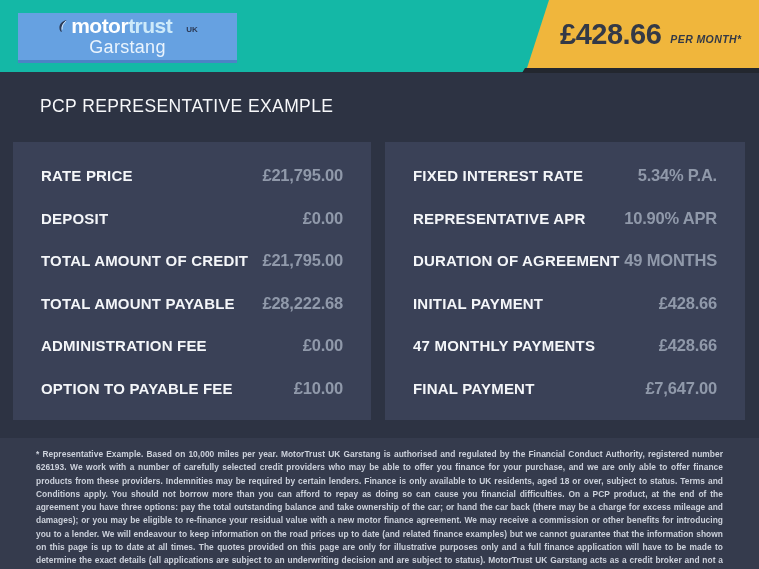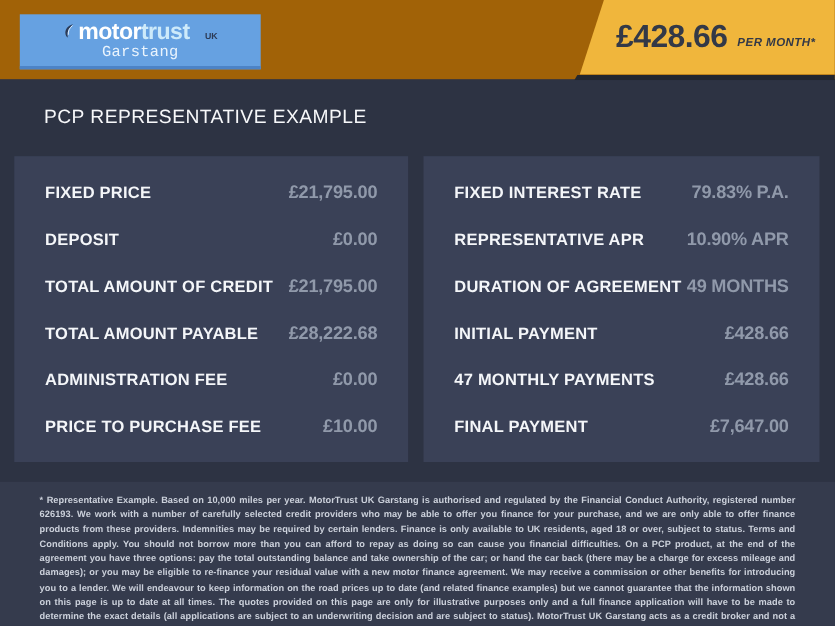--- a/index.html
+++ b/index.html
@@ -3,33 +3,33 @@
 <meta charset="utf-8">
 <style>
   html,body{margin:0;padding:0;background:#1e222d;}
   *{box-sizing:border-box;}
   .canvas{
     position:relative;width:759px;height:569px;overflow:hidden;
     background:#2d3343;
     font-family:"Liberation Sans", sans-serif;
   }
   
-  .topbar{position:absolute;top:0;left:0;width:759px;height:72px;background:#a16207;}
+  .topbar{position:absolute;top:0;left:0;width:759px;height:72px;background:#14b8a6;}
   .logo-box{
     position:absolute;top:13px;left:18px;width:219px;height:50px;
     background:#66a1e1;border-bottom:3px solid #4c83c6;
     display:flex;flex-direction:column;align-items:center;justify-content:center;
     cursor:pointer;
   }
   .logo-line1{display:flex;align-items:flex-end;line-height:1;}
   .leaf{display:inline-block;margin-right:2px;transform:translateY(1px);}
   .brand-motor{font-size:21px;font-weight:600;color:#ffffff;letter-spacing:-0.5px;}
   .brand-trust{font-size:21px;font-weight:600;color:#cdeafa;letter-spacing:-0.5px;}
   .brand-uk{font-size:8px;font-weight:700;color:#2c3a55;margin-left:14px;transform:translateY(-2px);}
-  .logo-line2{font-size:14px;color:#eaf4fd;margin-top:1px;letter-spacing:0.3px;font-family:Liberation Mono, monospace;}
+  .logo-line2{font-size:18px;color:#eaf4fd;margin-top:1px;letter-spacing:0.3px;}
   
   .price-banner{
     position:absolute;top:0;right:0;width:232px;height:68px;
     background:#f0b63c;
     -webkit-clip-path:polygon(22px 0,100% 0,100% 100%,0 100%);
     clip-path:polygon(22px 0,100% 0,100% 100%,0 100%);
     display:flex;align-items:center;justify-content:flex-start;
     padding-left:33px;
   }
   .price-amount{font-size:29px;font-weight:700;color:#333947;letter-spacing:-0.5px;}
@@ -90,49 +90,49 @@
       <span class="price-amount">£428.66</span>
       <span class="price-suffix">PER MONTH*</span>
     </div>
     <div class="banner-shadow"></div>
   </header>
 
   <div class="title">PCP REPRESENTATIVE EXAMPLE</div>
 
   <section class="panel panel-left">
     <div class="row">
-      <span class="row-label">FIXED PRICE</span>
+      <span class="row-label">RATE PRICE</span>
       <span class="row-value">£21,795.00</span>
     </div>
     <div class="row">
       <span class="row-label">DEPOSIT</span>
       <span class="row-value">£0.00</span>
     </div>
     <div class="row">
       <span class="row-label">TOTAL AMOUNT OF CREDIT</span>
       <span class="row-value">£21,795.00</span>
     </div>
     <div class="row">
       <span class="row-label">TOTAL AMOUNT PAYABLE</span>
       <span class="row-value">£28,222.68</span>
     </div>
     <div class="row">
       <span class="row-label">ADMINISTRATION FEE</span>
       <span class="row-value">£0.00</span>
     </div>
     <div class="row">
-      <span class="row-label">PRICE TO PURCHASE FEE</span>
+      <span class="row-label">OPTION TO PAYABLE FEE</span>
       <span class="row-value">£10.00</span>
     </div>
   </section>
 
   <section class="panel panel-right">
     <div class="row">
       <span class="row-label">FIXED INTEREST RATE</span>
-      <span class="row-value">79.83% P.A.</span>
+      <span class="row-value">5.34% P.A.</span>
     </div>
     <div class="row">
       <span class="row-label">REPRESENTATIVE APR</span>
       <span class="row-value">10.90% APR</span>
     </div>
     <div class="row">
       <span class="row-label">DURATION OF AGREEMENT</span>
       <span class="row-value">49 MONTHS</span>
     </div>
     <div class="row">

